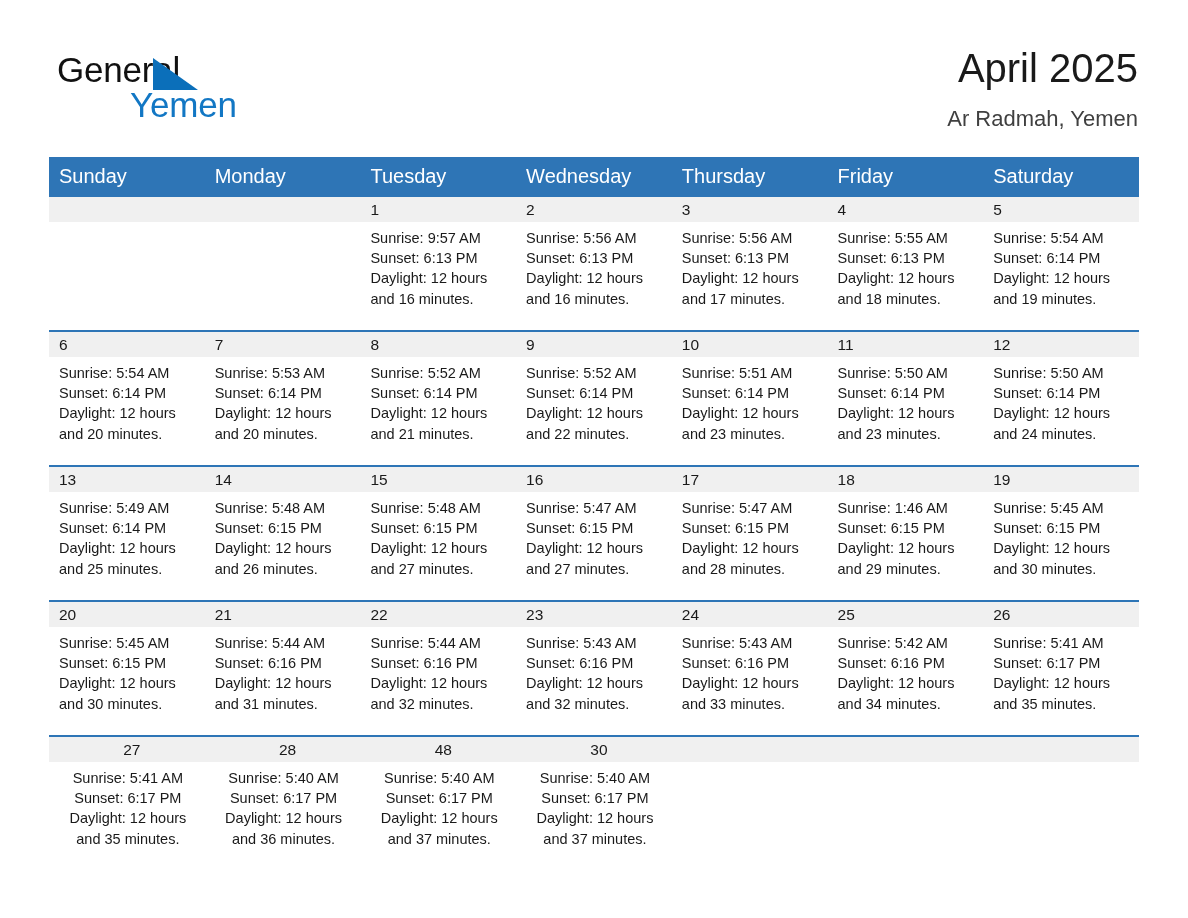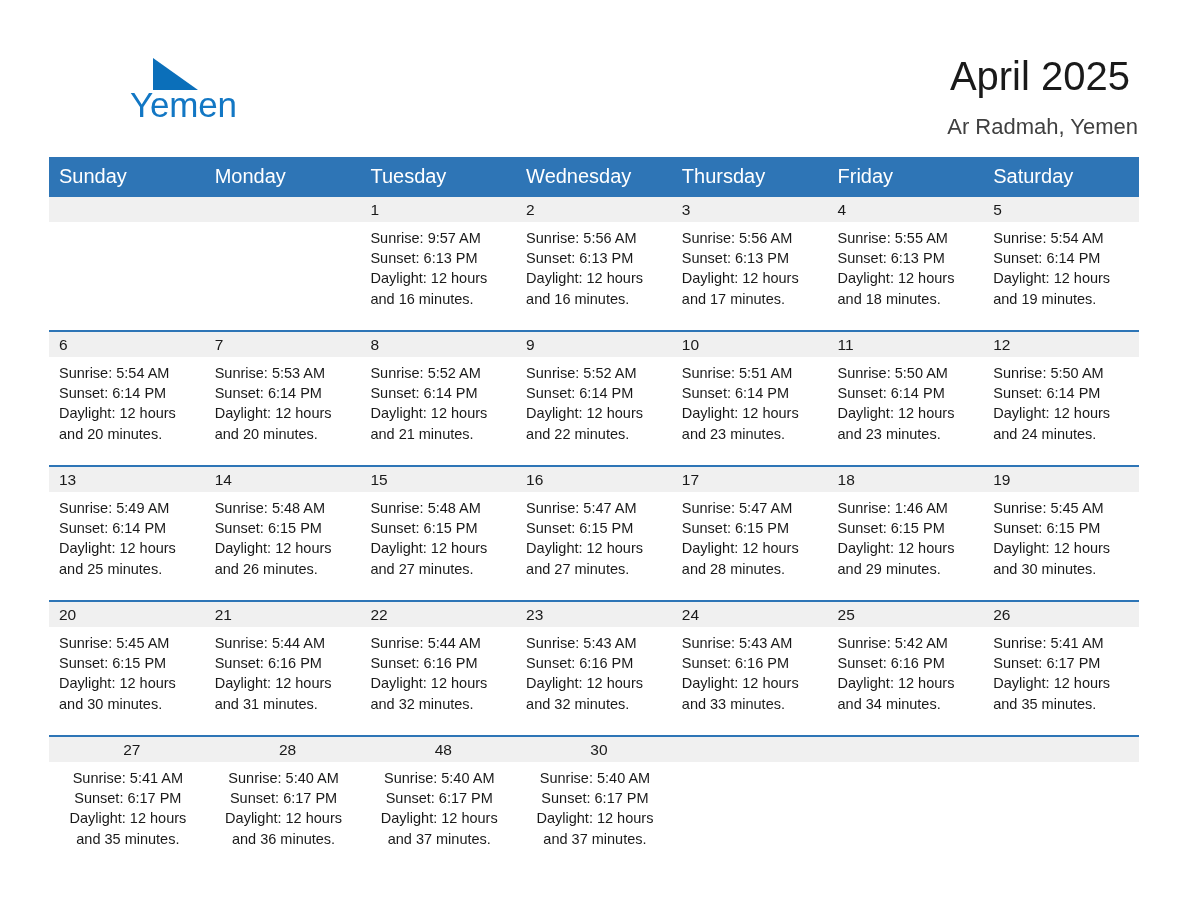--- a/index.html
+++ b/index.html
@@ -69,21 +69,21 @@
     position: absolute;
     right: 50px;
     top: 44px;
     text-align: right;
   }
   .cal-title {
     font-size: 40px;
     line-height: 48px;
     color: #1a1a1a;
     font-weight: normal;
-    margin: 8px;
+    margin: 0;
     white-space: nowrap;
   }
   .cal-subtitle {
     font-size: 22px;
     line-height: 30px;
     color: #404040;
     margin: 12px 0 0 0;
     font-weight: normal;
     white-space: nowrap;
   }
@@ -152,20 +152,21 @@
   .details .line { display: block; white-space: nowrap; }
 </style>
 </head>
 <body>
 
 <div class="page">
 
   <div class="header">
 
     <div class="brand">
+      <span class="brand-general">General</span>
       <span class="brand-triangle"></span>
       <span class="brand-blue">Yemen</span>
     </div>
 
     <div class="title-block">
       <h1 class="cal-title">April 2025</h1>
       <h2 class="cal-subtitle">Ar Radmah, Yemen</h2>
     </div>
 
   </div>

